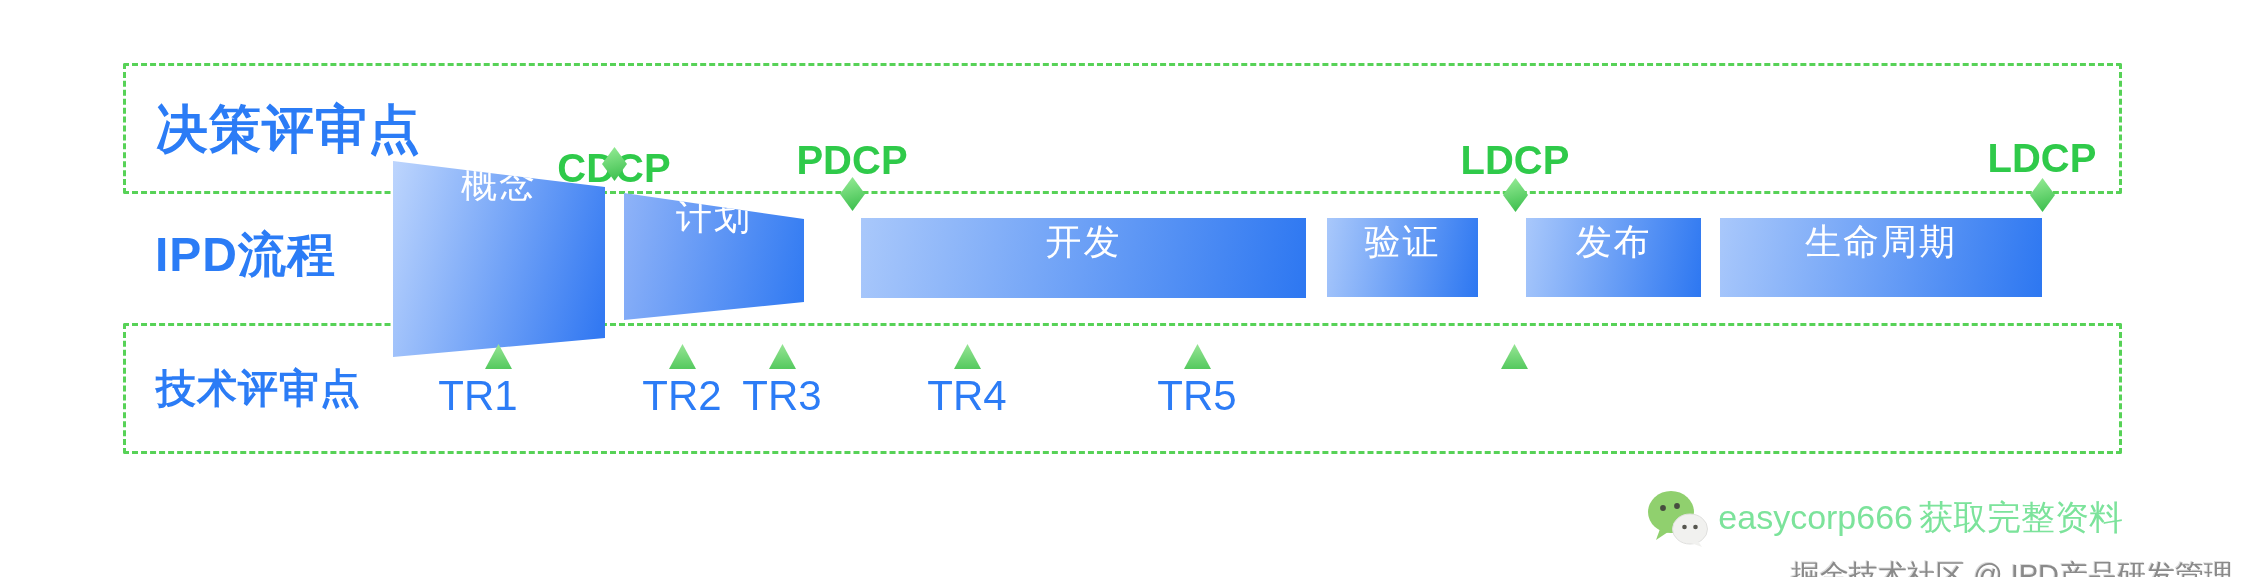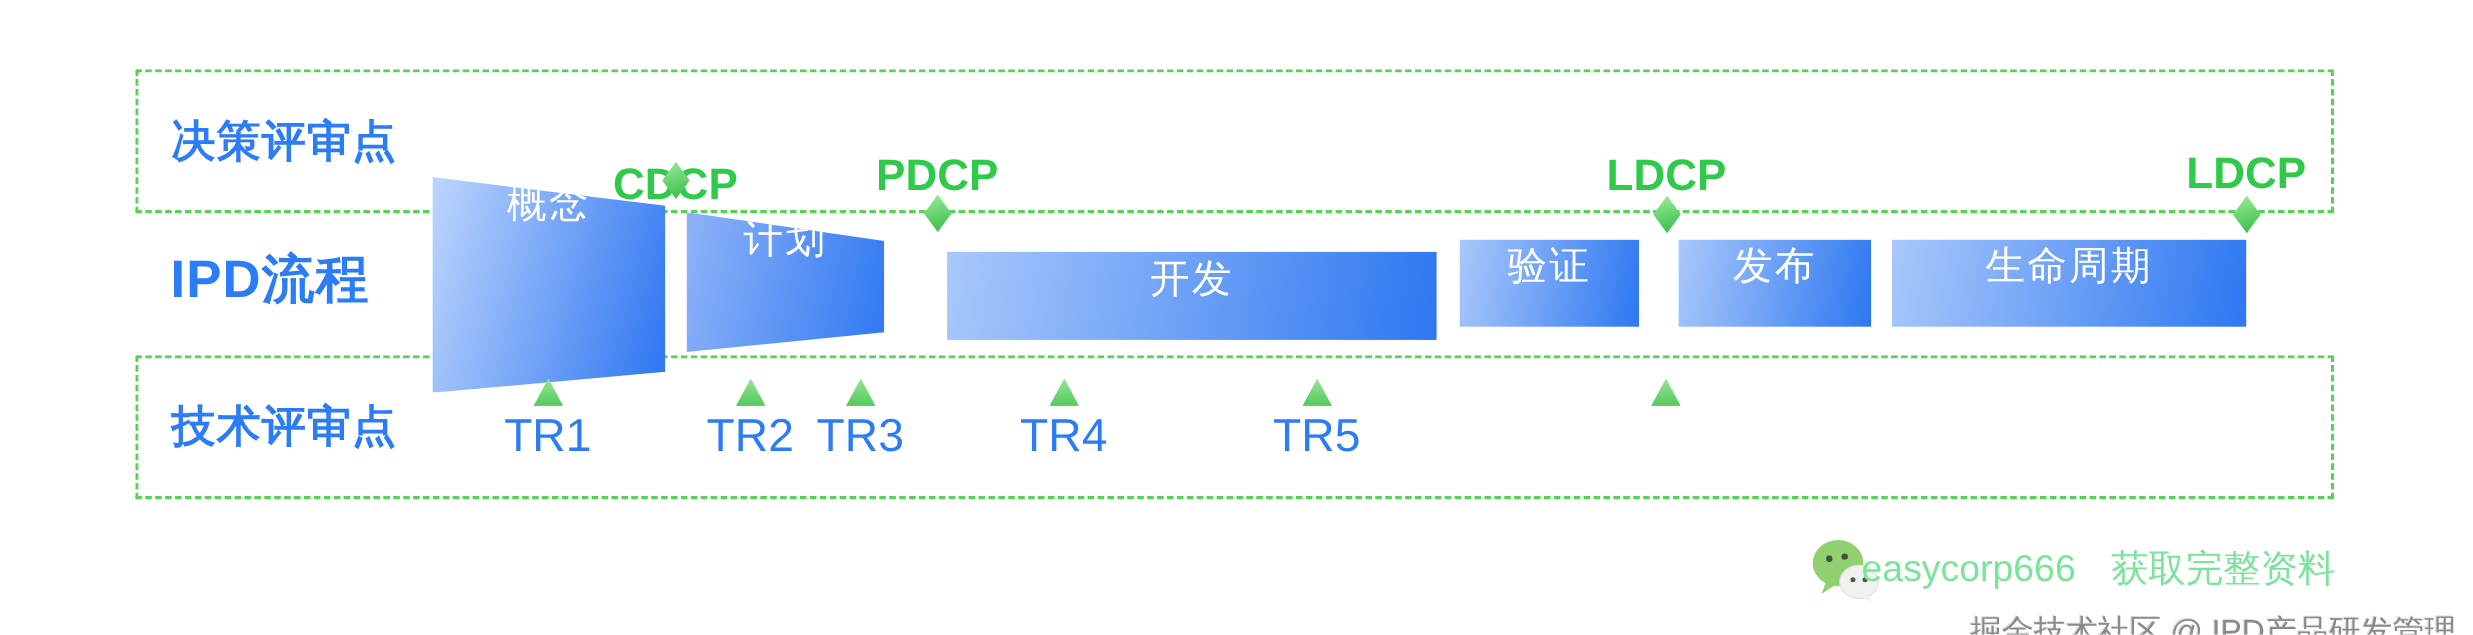--- a/index.html
+++ b/index.html
@@ -20,21 +20,21 @@
   .box-decision{left:123px;top:63px;width:1999px;height:131px;}
   .box-tech{left:123px;top:323px;width:1999px;height:131px;}
 
   .row-label{
     position:absolute;
     color:#2b7cf6;
     font-weight:700;
     white-space:nowrap;
     letter-spacing:1px;
   }
-  .lbl-decision{left:156px;top:107px;font-size:40px;line-height:44px;}
+  .lbl-decision{left:156px;top:107px;font-size:52px;line-height:44px;}
   .lbl-process{left:155px;top:229px;font-size:48px;line-height:52px;}
   .lbl-tech{left:156px;top:366px;font-size:40px;line-height:44px;}
 
   .phase{
     position:absolute;
     display:flex;justify-content:center;
     color:#ffffff;
     font-size:36px;font-weight:500;
     letter-spacing:2px;
     background:linear-gradient(100deg,#a9c8fb 0%,#2d77f1 100%);
@@ -42,22 +42,22 @@
   .phase-concept{
     left:393px;top:161px;width:212px;height:196px;
     background:linear-gradient(105deg,#bdd5fd 0%,#3379f2 95%);
     clip-path:polygon(0 0,100% 13.3%,100% 90.3%,0 100%);
   }
   .phase-plan{
     left:624px;top:193px;width:180px;height:127px;
     background:linear-gradient(102deg,#8fb3f8 0%,#2f79f2 100%);
     clip-path:polygon(0 0,100% 20.5%,100% 85.8%,0 100%);
   }
-  .phase-dev{left:861px;top:229px;width:445px;height:80px;}
-  .phase-verify{left:1327px;top:218px;width:163px;height:79px;}
+  .phase-dev{left:861px;top:218px;width:445px;height:80px;}
+  .phase-verify{left:1327px;top:218px;width:151px;height:79px;}
   .phase-release{left:1526px;top:218px;width:175px;height:79px;}
   .phase-lifecycle{left:1720px;top:218px;width:322px;height:79px;}
 
   .dcp-label{
     position:absolute;
     width:200px;
     text-align:center;
     color:#2fca4a;
     font-size:40px;line-height:44px;
     font-weight:600;
@@ -87,21 +87,21 @@
   }
 
   .wm-green{
     position:absolute;
     right:125px;top:499px;
     color:#7ce39b;
     font-size:34px;line-height:36px;
     font-weight:500;
     white-space:nowrap;
   }
-  .wm-green .wm-cta{margin-left:32px;}
+  .wm-green .wm-cta{margin-left:6px;}
   .wm-credit{
     position:absolute;
     right:15px;top:531px;
     color:#8a8a8a;
     font-size:29px;line-height:32px;
     white-space:nowrap;
     text-shadow:1px 1px 0 rgba(255,255,255,.9), -1px -1px 0 rgba(110,110,110,.25);
     margin-top:28px;
   }
   .wechat-icon{position:absolute;left:1646px;top:488px;width:64px;height:60px;}
@@ -143,21 +143,21 @@
   <div class="dcp-label" style="left:752px;top:138px;">PDCP</div>
   <div class="diamond" style="left:840px;top:177px;"></div>
 
   <div class="dcp-label" style="left:1415px;top:138px;">LDCP</div>
   <div class="diamond" style="left:1503px;top:178px;"></div>
 
   <div class="dcp-label" style="left:1942px;top:136px;">LDCP</div>
   <div class="diamond" style="left:2030px;top:178px;"></div>
 
   <div class="triangle" style="left:485px;top:344px;"></div>
-  <div class="tr-label" style="left:418px;top:373px;">TR1</div>
+  <div class="tr-label" style="left:398px;top:373px;">TR1</div>
 
   <div class="triangle" style="left:669px;top:344px;"></div>
   <div class="tr-label" style="left:602px;top:373px;">TR2</div>
 
   <div class="triangle" style="left:769px;top:344px;"></div>
   <div class="tr-label" style="left:702px;top:373px;">TR3</div>
 
   <div class="triangle" style="left:954px;top:344px;"></div>
   <div class="tr-label" style="left:887px;top:373px;">TR4</div>
 

